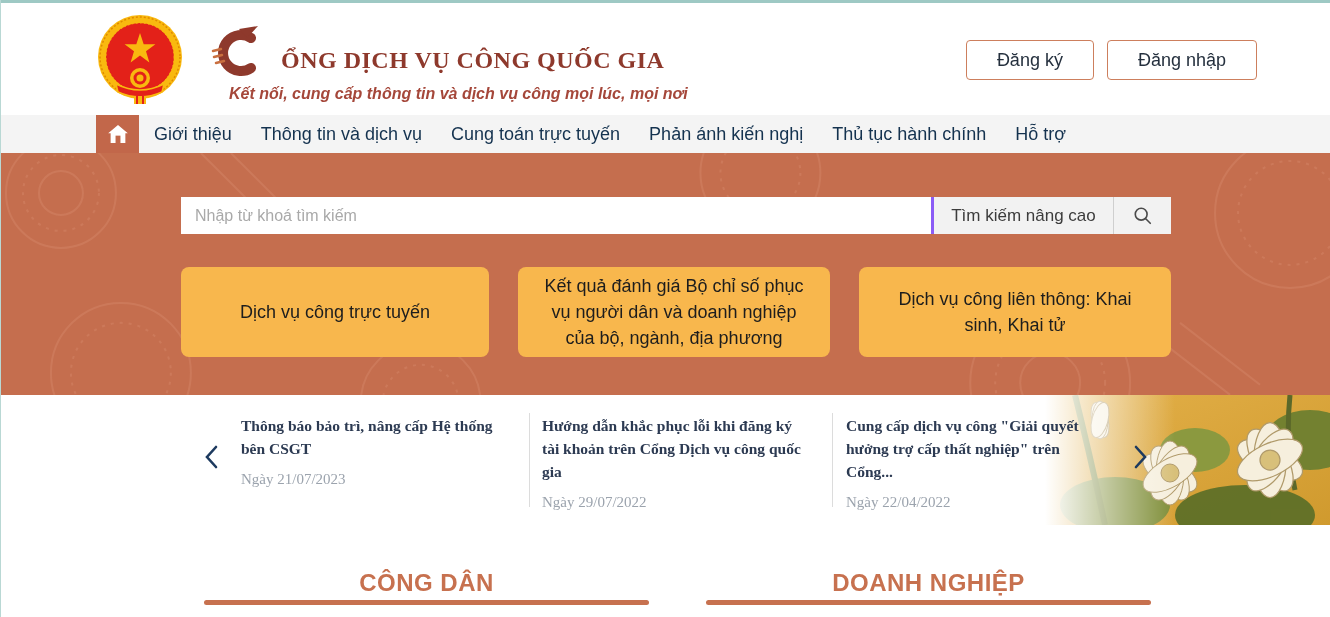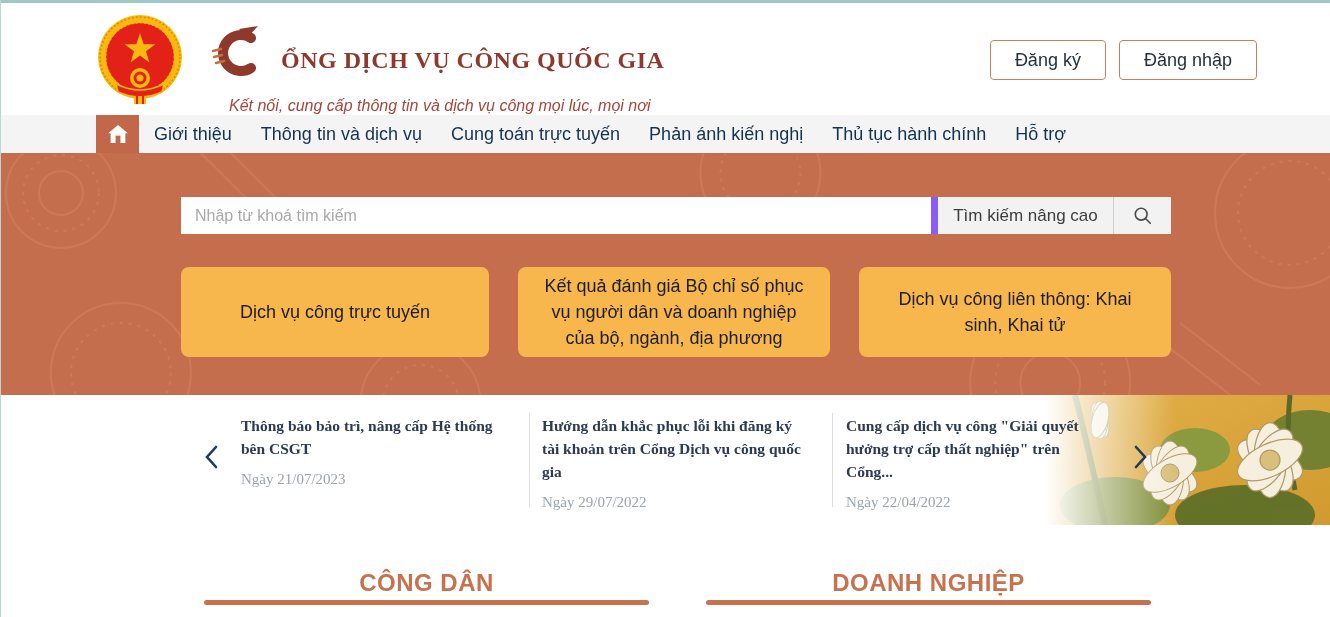--- a/index.html
+++ b/index.html
@@ -9,45 +9,45 @@
   .top-line { position:absolute; top:0; left:0; width:100%; height:3px; background:#9ec9c4; }
 
   
   .header { position:absolute; top:3px; left:0; width:100%; height:112px; background:#fff; }
   .emblem { position:absolute; left:95px; top:9px; width:88px; height:94px; cursor:pointer; }
   .brand { position:absolute; left:210px; top:22px; cursor:pointer; }
   .brand-row { display:flex; align-items:flex-end; }
   .brand-c { width:50px; height:52px; }
   .brand-title { font-family:"Liberation Serif", serif; font-weight:bold; font-size:24px;
                  color:#8e392c; letter-spacing:.5px; margin-left:20px; padding-bottom:3px; }
-  .brand-sub { font-style:italic; font-size:16px; color:#a5473a; margin-top:20px; margin-left:18px; }
+  .brand-sub { font-style:italic; font-size:16px; color:#a5473a; margin-top:8px; margin-left:18px;font-weight:bold; }
   .auth { position:absolute; right:73px; top:37px; display:flex; gap:13px; }
   .auth button { background:#fff; border:1px solid #cd7f5d; border-radius:4px; height:40px;
-                 padding:0 24px; font-size:18px; color:#25303e; cursor:pointer;
+                 padding:0 30px; font-size:18px; color:#25303e; cursor:pointer;
                  font-family:"Liberation Sans", sans-serif; }
 
   
   .nav { position:absolute; top:115px; left:0; width:100%; height:38px; background:#f4f4f4;
          display:flex; align-items:stretch; }
   .nav-home { margin-left:95px; width:43px; background:#c2674a; display:flex;
               align-items:center; justify-content:center; cursor:pointer; }
   .nav-items { display:flex; align-items:center; gap:29px; margin-left:15px; }
   .nav-item { font-size:18px; color:#14324f; cursor:pointer; white-space:nowrap; }
 
   
   .hero { position:absolute; top:153px; left:0; width:100%; height:242px; background:#c56e4e; overflow:hidden; }
   .hero-pattern { position:absolute; inset:0; opacity:.55; }
 
   .search-bar { position:absolute; left:180px; top:44px; width:990px; height:37px; display:flex;
                 background:#fff; }
   .search-input { flex:1 1 auto; border:none; outline:none; font-size:16px; color:#333;
                   padding:8px 14px; font-family:Liberation Sans, sans-serif; }
   .search-input::placeholder { color:#a9a9a9; }
   .search-adv { width:182px; background:#f2f2f2; display:flex; align-items:center; justify-content:center;
-                font-size:17px; color:#3c3c3c; cursor:pointer; border-left:7px solid #8b5cf6; }
+                font-size:17px; color:#3c3c3c; cursor:pointer; border-left:3px solid #8b5cf6; }
   .search-btn { width:58px; background:#f2f2f2; border-left:1px solid #cfcfcf; display:flex;
                 align-items:center; justify-content:center; cursor:pointer; }
 
   .quick-links { position:absolute; left:180px; top:114px; width:990px; display:flex; gap:29px; }
   .quick-link { background:#f8b74d; border-radius:8px; height:90px; color:#1d1d1d; font-size:18px;
                 line-height:26px; display:flex; align-items:center; justify-content:center;
                 text-align:center; padding:0 22px; cursor:pointer; }
   .quick-link:nth-child(1) { width:308px; }
   .quick-link:nth-child(2) { width:312px; }
   .quick-link:nth-child(3) { width:312px; }

